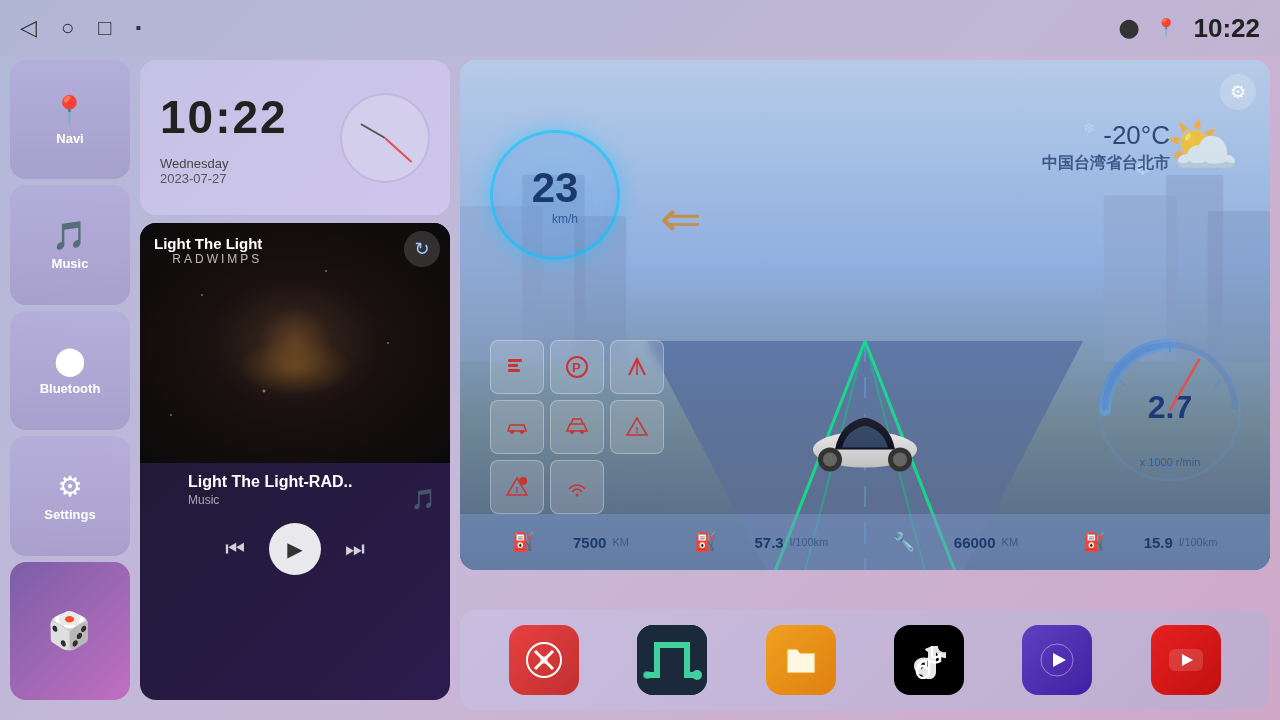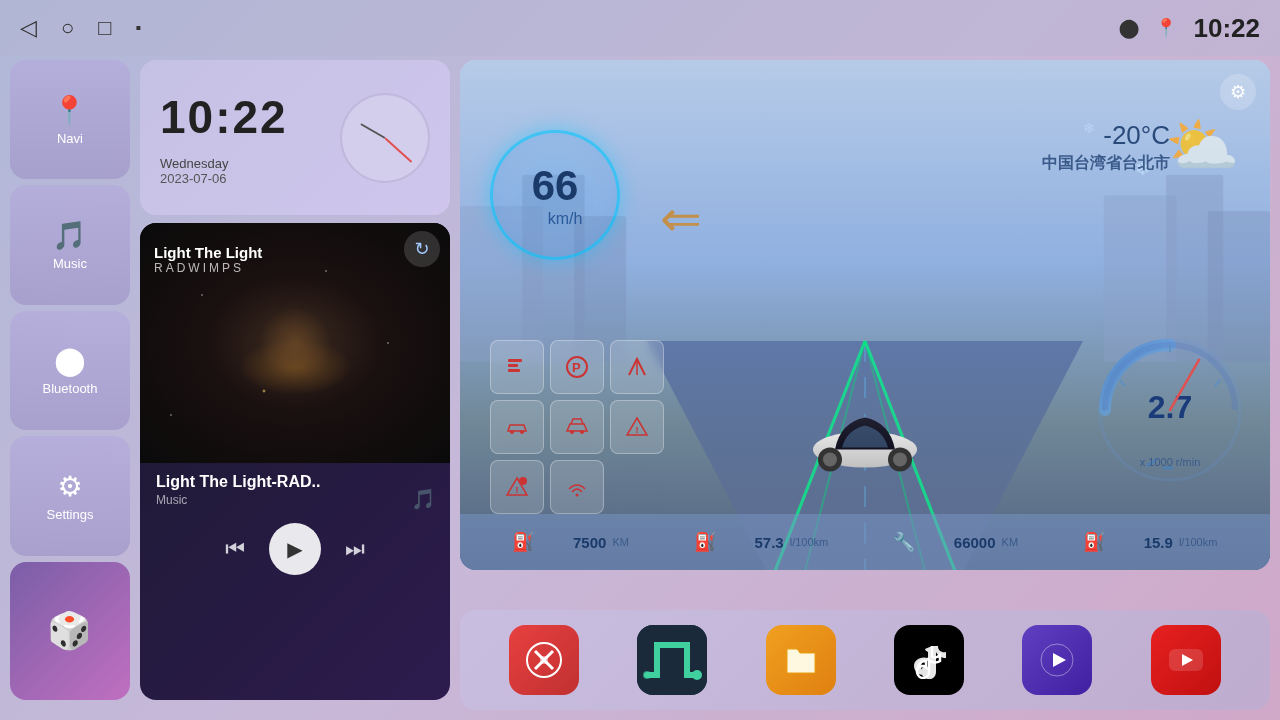--- a/index.html
+++ b/index.html
@@ -48,21 +48,21 @@
       padding: 12px 8px;
       cursor: pointer;
       flex: 1;
       color: #fff;
     }
     .sidebar-item:last-child {
       background: linear-gradient(135deg, #7b5ea7 0%, #c06fc0 100%);
       flex: 1.2;
     }
     .sidebar-icon { font-size: 28px; margin-bottom: 4px; }
-    .sidebar-label { font-size: 13px; font-weight: 400; color: #fff; }
+    .sidebar-label { font-size: 13px; font-weight: 700; color: #fff; }
 
     
     .middle-panel {
       position: absolute;
       top: 60px; left: 140px;
       width: 310px;
       height: 640px;
       display: flex;
       flex-direction: column;
       gap: 8px;
@@ -132,38 +132,40 @@
         radial-gradient(1px 1px at 20% 30%, #fff 0%, transparent 100%),
         radial-gradient(1px 1px at 60% 20%, #fff 0%, transparent 100%),
         radial-gradient(1px 1px at 80% 50%, #fff 0%, transparent 100%),
         radial-gradient(2px 2px at 40% 70%, rgba(255,220,100,0.8) 0%, transparent 100%),
         radial-gradient(1px 1px at 10% 80%, #fff 0%, transparent 100%),
         radial-gradient(60px 60px at 50% 50%, rgba(120,80,40,0.6) 0%, transparent 60%),
         radial-gradient(80px 40px at 50% 60%, rgba(180,120,40,0.4) 0%, transparent 70%);
     }
     .music-title-overlay {
       position: absolute;
-      top: 21px; left: 14px;
+      top: 12px; left: 14px;
       color: #fff;
+      text-align: right;
     }
     .music-title-overlay .track-name { font-size: 15px; font-weight: 600; }
     .music-title-overlay .artist-name { font-size: 12px; color: rgba(255,255,255,0.7); letter-spacing: 3px; }
     .music-logo {
       position: absolute;
       top: 8px; right: 10px;
       width: 36px; height: 36px;
       background: rgba(255,255,255,0.15);
       border-radius: 50%;
       display: flex; align-items: center; justify-content: center;
       color: #a0c8ff;
       font-size: 18px;
     }
     .music-info {
       padding: 10px 16px 4px;
       color: #fff;
+      margin-left: 32px;
     }
     .music-info .song-title { font-size: 16px; font-weight: 600; }
     .music-info .song-type { font-size: 12px; color: rgba(255,255,255,0.6); margin-top: 2px; }
     .music-note {
       position: absolute;
       right: 14px;
       top: 264px;
       font-size: 20px;
       color: rgba(255,255,255,0.7);
     }
@@ -242,21 +244,21 @@
     }
     .speed-circle {
       width: 130px; height: 130px;
       border-radius: 50%;
       border: 3px solid rgba(0,200,255,0.6);
       background: radial-gradient(circle, rgba(0,150,255,0.15) 0%, rgba(0,100,200,0.05) 100%);
       box-shadow: 0 0 20px rgba(0,200,255,0.4), inset 0 0 20px rgba(0,150,255,0.1);
       display: flex; flex-direction: column; align-items: center; justify-content: center;
     }
     .speed-number { font-size: 42px; font-weight: bold; color: #1a3a6a; }
-    .speed-unit { font-size: 16px; color: #2a5a9a; margin-left: 20px; }
+    .speed-unit { font-size: 12px; color: #2a5a9a; margin-left: 20px; }
 
     
     .turn-arrow {
       position: absolute;
       top: 130px; left: 200px;
       font-size: 50px;
       color: rgba(200,140,60,0.9);
     }
 
     
@@ -405,21 +407,21 @@
     <span style="font-size:36px;">🎲</span>
   </div>
 </div>
 
 <div class="middle-panel">
 
   <div class="clock-widget">
     <div class="clock-text">
       <div class="time">10:22</div>
       <div class="day">Wednesday</div>
-      <div class="date">2023-07-06</div>
+      <div class="date">2023-07-27</div>
     </div>
     <div class="clock-face">
       <div class="clock-hand-hour"></div>
       <div class="clock-hand-minute"></div>
     </div>
   </div>
 
   <div class="music-widget">
     <div class="music-art">
       <div class="music-art-stars"></div>
@@ -505,21 +507,21 @@
 
         <circle cx="25" cy="62" r="12" fill="#333"></circle>
         <circle cx="25" cy="62" r="7" fill="#666"></circle>
         <circle cx="95" cy="62" r="12" fill="#333"></circle>
         <circle cx="95" cy="62" r="7" fill="#666"></circle>
       </svg>
     </div>
 
     <div class="speed-gauge">
       <div class="speed-circle">
-        <span class="speed-number">66</span>
+        <span class="speed-number">23</span>
         <span class="speed-unit">km/h</span>
       </div>
     </div>
 
     <div class="turn-arrow">⇐</div>
 
     <div class="weather-info">
       <div class="weather-temp">
         <span>-20</span><span>°C</span>
       </div>

